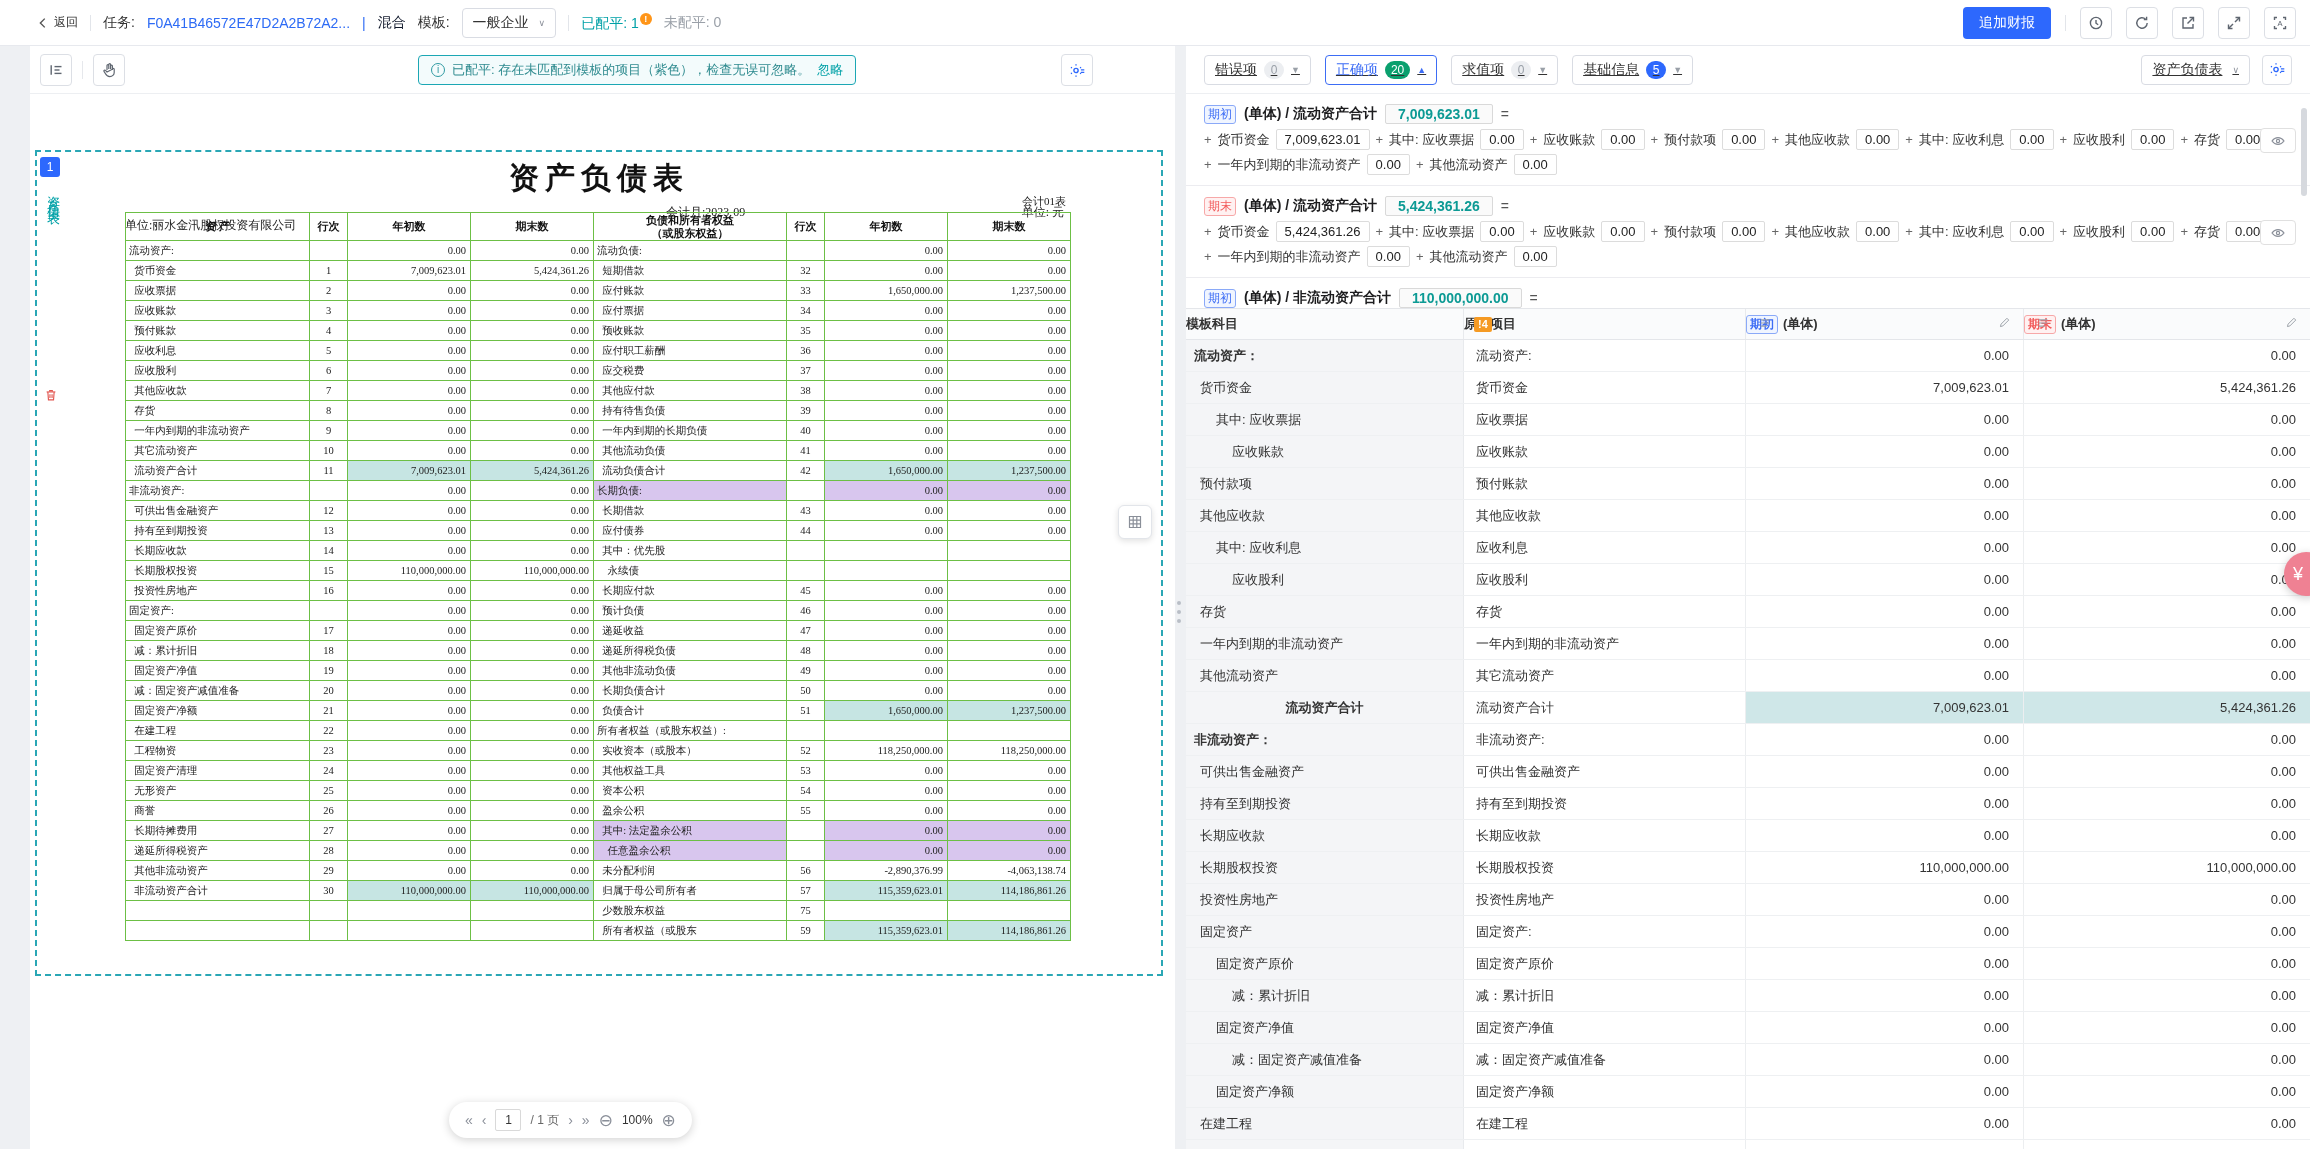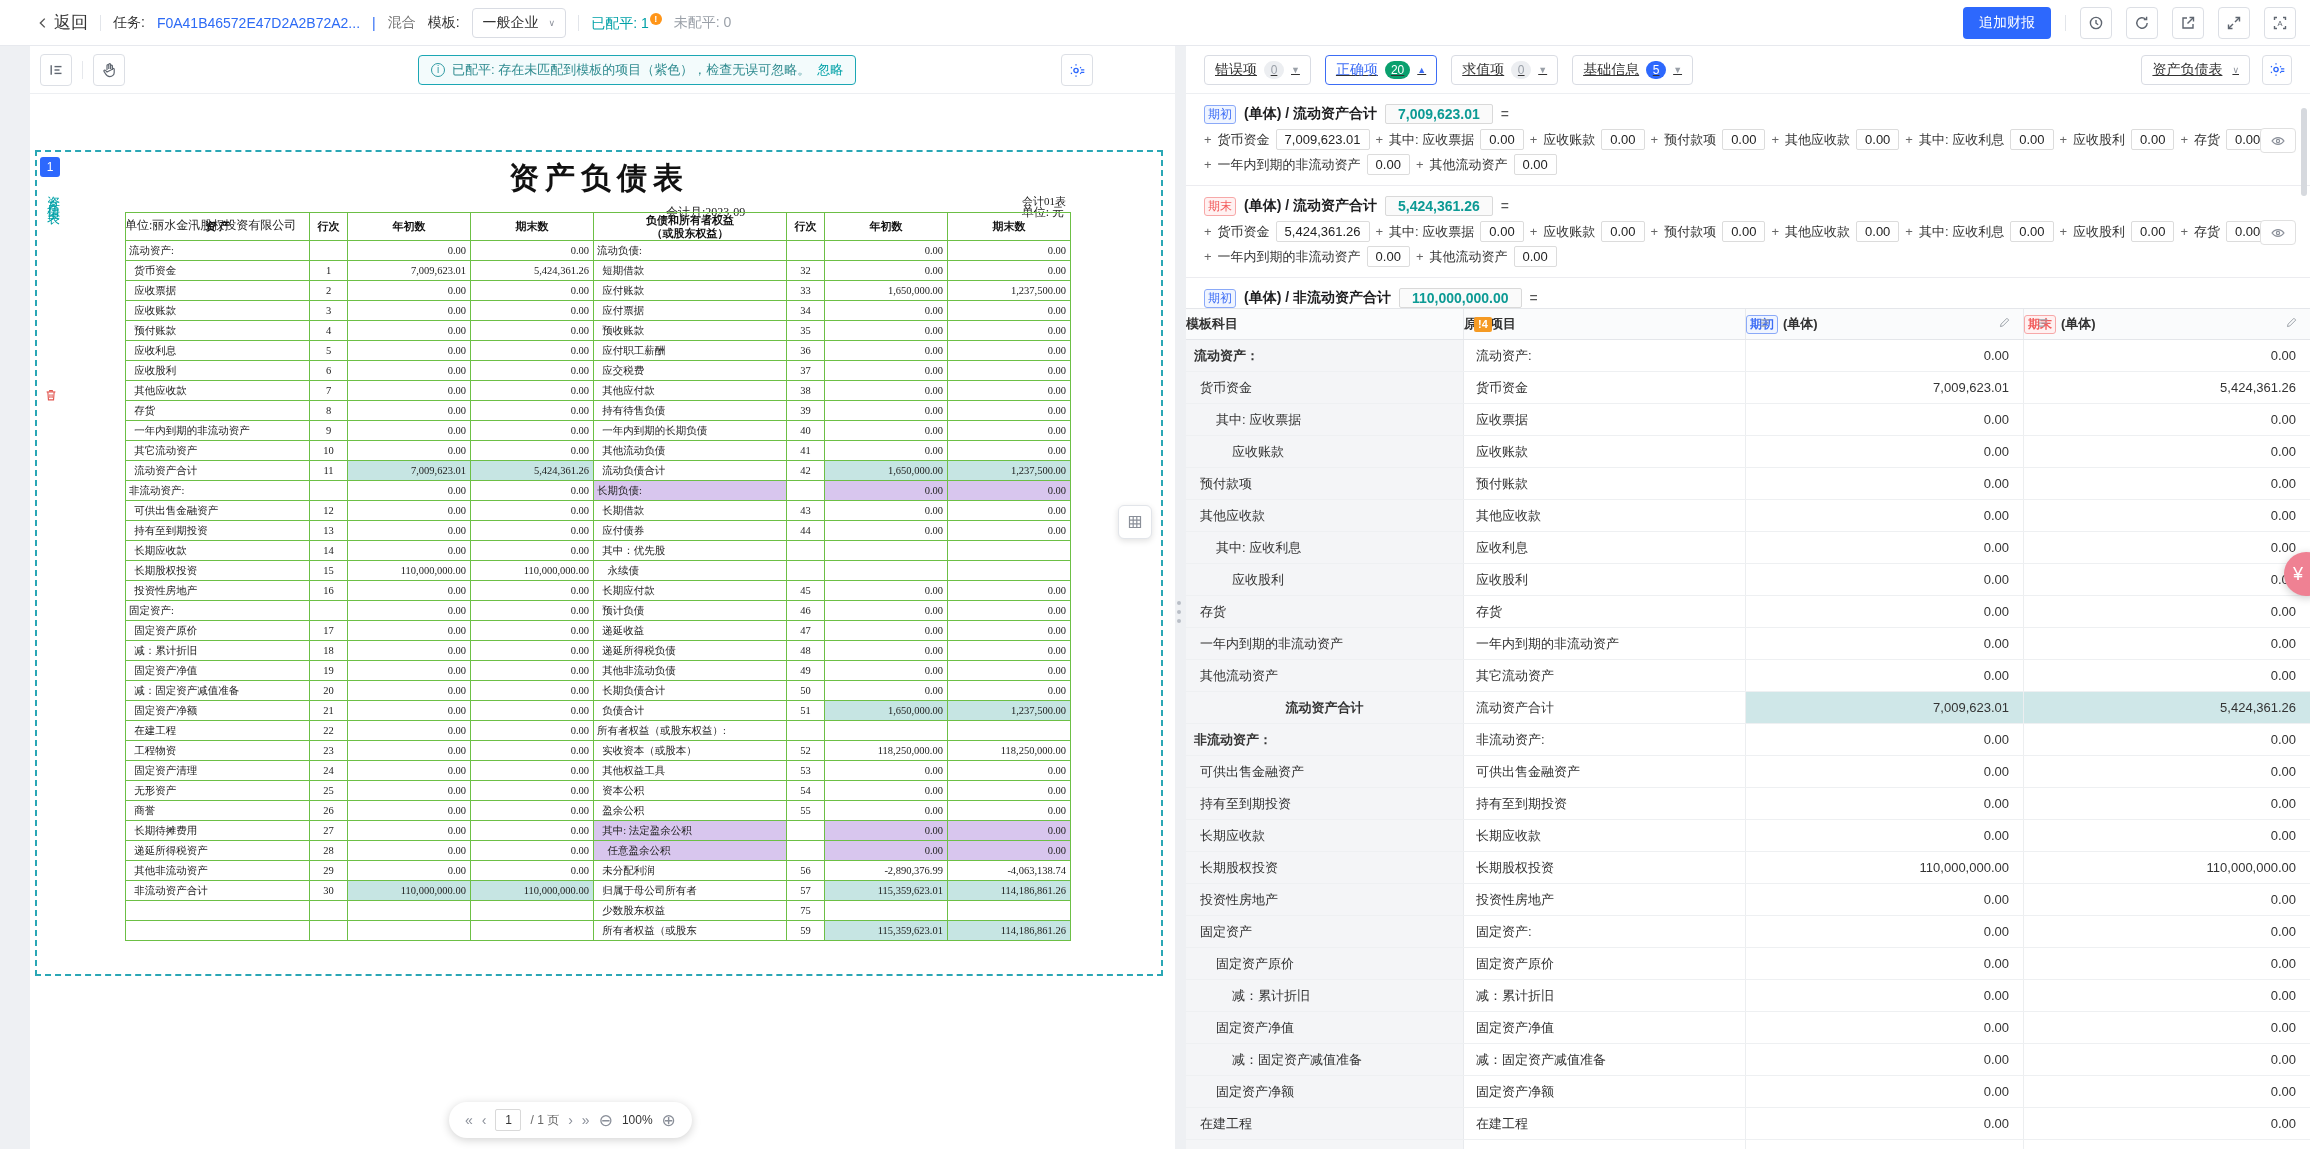--- a/index.html
+++ b/index.html
@@ -5,25 +5,25 @@
   *{box-sizing:border-box;margin:0;padding:0;}
   html,body{background:#eef0f3;}
   body{font-family:"Liberation Sans",sans-serif;color:#333;}
   #app{position:relative;width:2310px;height:1149px;background:#eef0f3;overflow:hidden;}
 
   
   .topbar{position:absolute;top:0;left:0;right:0;height:46px;background:#fff;border-bottom:1px solid #e7e9ee;display:flex;align-items:center;padding:0 14px 0 36px;}
   .tb-left{display:flex;align-items:center;gap:12px;flex:1;min-width:0;}
   .tb-right{display:flex;align-items:center;gap:14px;}
   .v-div{width:1px;height:16px;background:#e2e5ea;}
-  .back{display:inline-flex;align-items:center;gap:4px;font-size:17px;color:#333;cursor:pointer;}
+  .back{display:inline-flex;align-items:center;gap:4px;font-size:12px;color:#333;cursor:pointer;}
   .lbl{font-size:14px;color:#333;}
   .task-link{font-size:14px;color:#2d6bf5;}
   .pipe{color:#2d6bf5;font-size:14px;}
-  .mode{color:#737373;font-size:14px;}
+  .mode{color:#0f172a;font-size:14px;}
   .select{border:1px solid #d9dce3;border-radius:4px;height:30px;padding:0 10px;display:inline-flex;align-items:center;gap:10px;font-size:14px;color:#333;background:#fff;cursor:pointer;}
   .caret{font-size:9px;color:#8a8f99;}
   .teal-txt{color:#00a1a7;font-size:14px;}
   .orange-dot{display:inline-block;min-width:12px;height:12px;border-radius:6px;background:#ff9518;color:#fff;font-size:9px;line-height:12px;text-align:center;vertical-align:super;margin-left:1px;font-weight:bold;}
   .gray-txt{color:#9aa0a8;font-size:14px;}
   .btn-primary{background:#2d68fd;color:#fff;border:none;border-radius:4px;height:32px;padding:0 16px;font-size:14px;cursor:pointer;}
   .icon-btn{width:32px;height:32px;border:1px solid #dcdfe5;border-radius:4px;display:inline-flex;align-items:center;justify-content:center;background:#fff;color:#5f6670;cursor:pointer;flex:none;}
   .icon-btn svg{display:block;}
 
   

